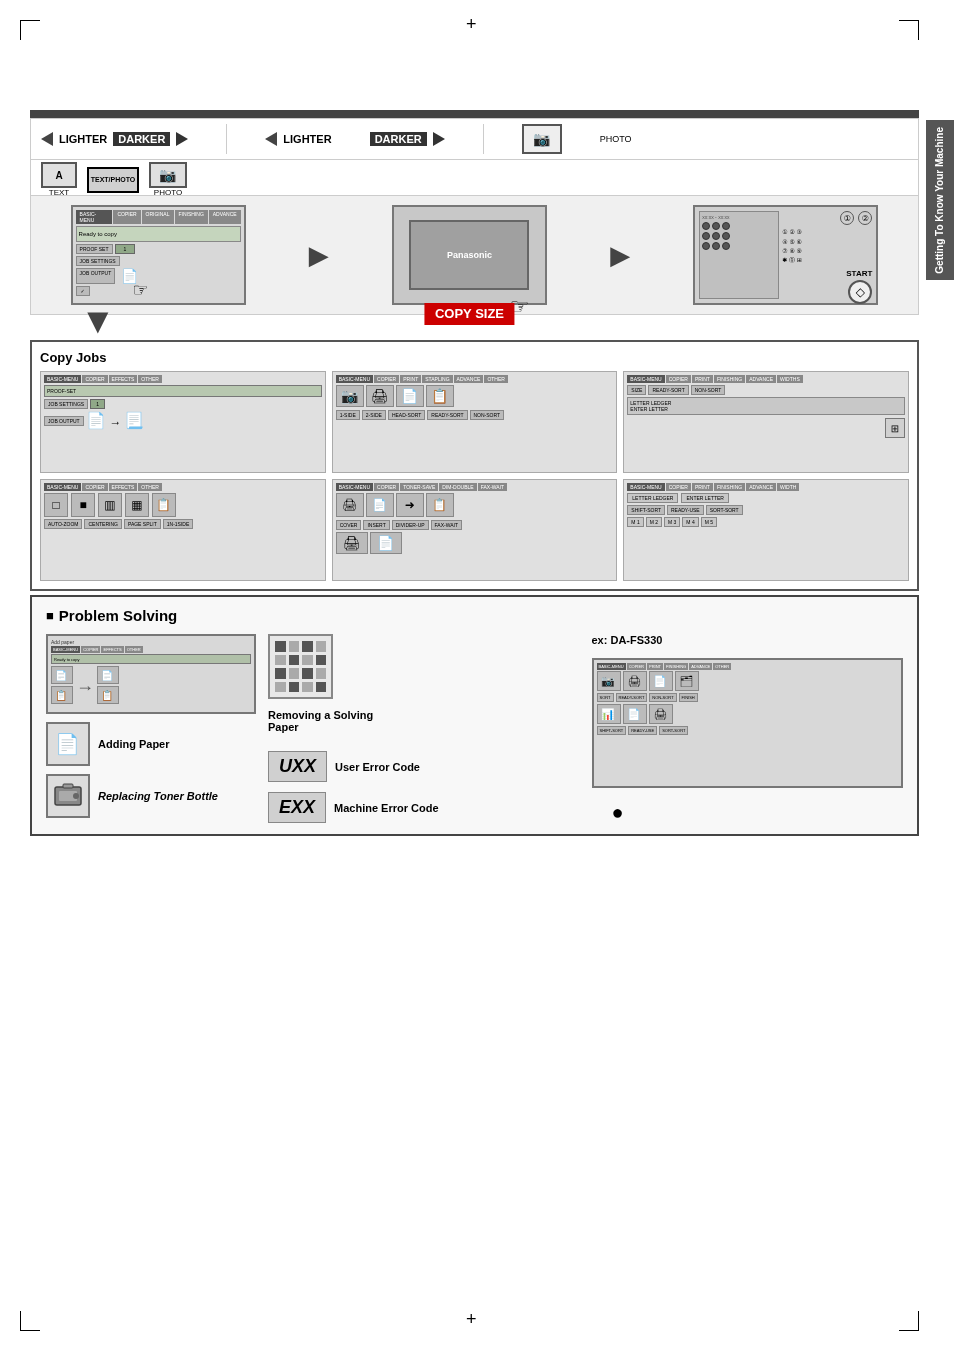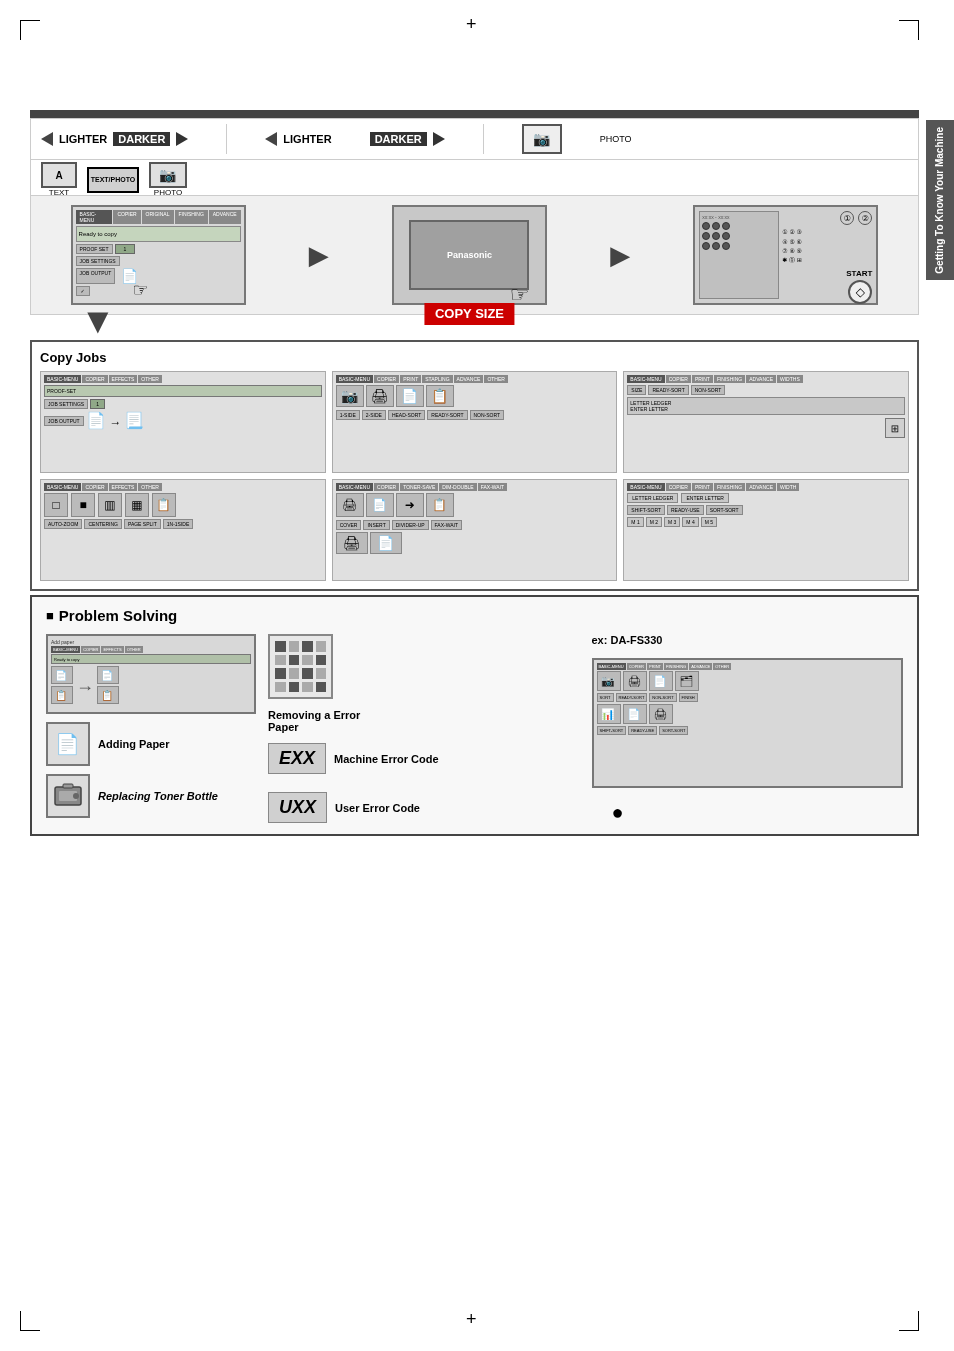--- a/index.html
+++ b/index.html
@@ -163,21 +163,21 @@
       <div style="background:#bbb;border:1px solid #888;font-size:5px;padding:1px 4px;">✓</div>
     </div>
 
     <div style="position:absolute;bottom:2px;left:60px;font-size:18px;">☞</div>
   </div>
 
   <div style="font-size:26px;color:#444;">▶</div>
 
   <div style="width:155px;height:100px;background:#c8c8c8;border:2px solid #777;display:flex;align-items:center;justify-content:center;position:relative;">
     <div style="text-align:center;position:relative;">
-      <div style="width:120px;height:70px;background:#a0a0a0;border:2px solid #666;display:flex;align-items:center;justify-content:center;margin:0 auto;">
+      <div style="width:120px;height:70px;background:#a0a0a0;border:2px solid #666;display:flex;align-items:center;justify-content:center;margin:12px auto;">
         <div style="color:white;font-size:9px;text-align:center;font-weight:bold;">Panasonic</div>
       </div>
 
       <div style="position:absolute;bottom:-18px;right:0;font-size:22px;">☞</div>
     </div>
 
     <div style="position:absolute;bottom:-22px;left:50%;transform:translateX(-50%);background:#cc0000;color:white;font-size:13px;font-weight:bold;padding:4px 10px;text-align:center;line-height:1.1;white-space:nowrap;">
       <span>COPY
 SIZE</span>
     </div>
@@ -453,32 +453,32 @@
         <div style="background:#aaa;"></div>
         <div style="background:#555;"></div>
         <div style="background:#aaa;"></div>
         <div style="background:#aaa;"></div>
         <div style="background:#555;"></div>
         <div style="background:#aaa;"></div>
         <div style="background:#555;"></div>
       </div>
 
       <div style="font-size:11px;font-weight:bold;">
-        <span>Removing a Error</span><br>
+        <span>Removing a Solving</span><br>
         <span>Paper</span>
+      </div>
+
+      <div style="display:flex;align-items:center;gap:8px;margin-top:8px;">
+        <div style="background:#d0d0d0;border:1px solid #888;padding:4px 10px;font-size:18px;font-weight:bold;font-style:italic;min-width:55px;text-align:center;">UXX</div>
+        <span style="font-size:11px;font-weight:bold;">User Error Code</span>
       </div>
 
       <div style="display:flex;align-items:center;gap:8px;">
         <div style="background:#d0d0d0;border:1px solid #888;padding:4px 10px;font-size:18px;font-weight:bold;font-style:italic;min-width:55px;text-align:center;">EXX</div>
         <span style="font-size:11px;font-weight:bold;">Machine Error Code</span>
-      </div>
-
-      <div style="display:flex;align-items:center;gap:8px;margin-top:8px;">
-        <div style="background:#d0d0d0;border:1px solid #888;padding:4px 10px;font-size:18px;font-weight:bold;font-style:italic;min-width:55px;text-align:center;">UXX</div>
-        <span style="font-size:11px;font-weight:bold;">User Error Code</span>
       </div>
     </div>
 
     <div style="display:flex;flex-direction:column;gap:8px;">
       <div style="font-size:11px;font-weight:bold;margin-bottom:4px;">ex: DA-FS330</div>
 
       <div style="background:#d8d8d8;border:2px solid #777;padding:3px;height:130px;overflow:hidden;">
         <div style="display:flex;gap:1px;margin-bottom:1px;">
           <div style="background:#555;color:white;font-size:4px;padding:1px 2px;">BASIC-MENU</div>
           <div style="background:#888;color:white;font-size:4px;padding:1px 2px;">COPIER</div>

